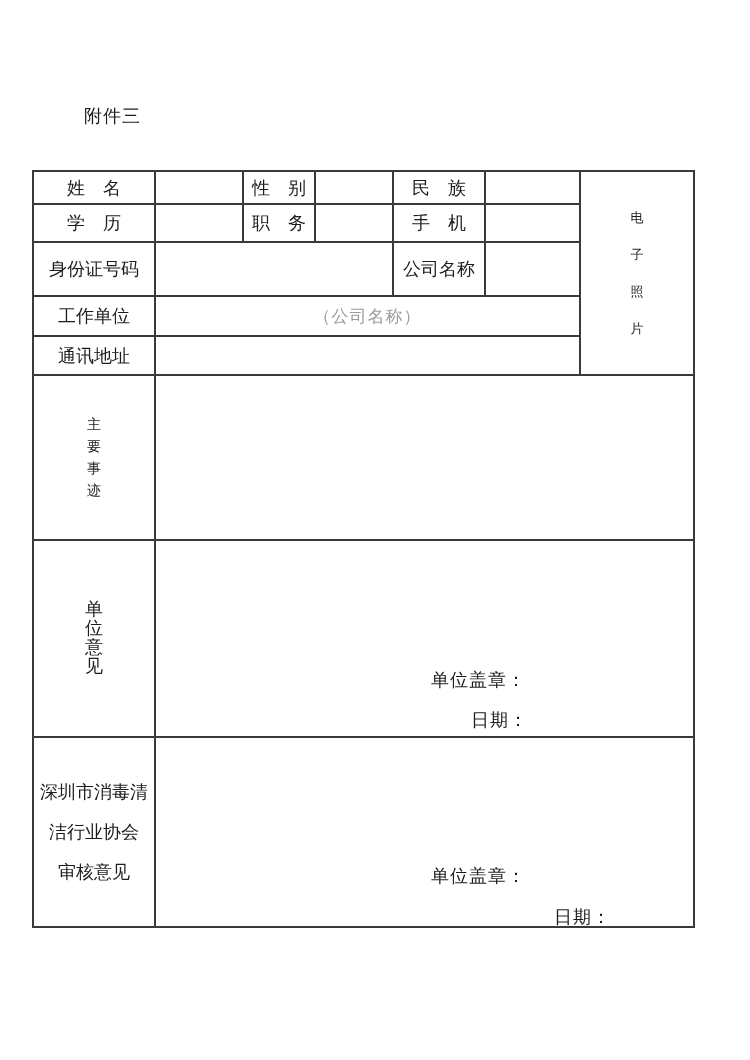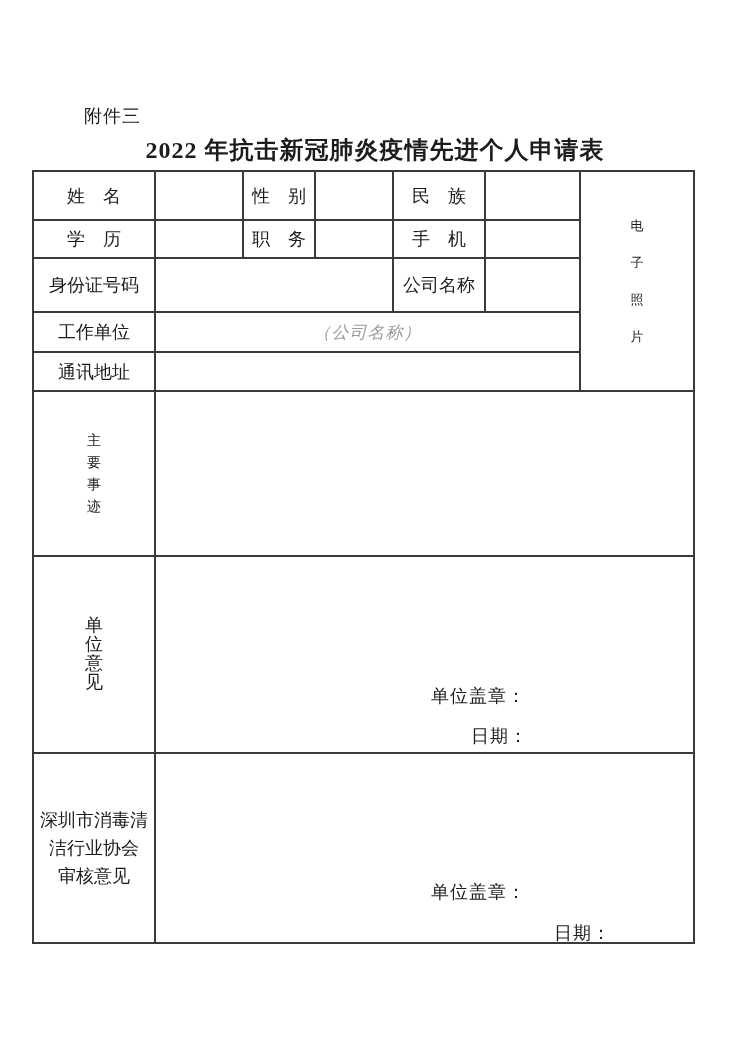--- a/index.html
+++ b/index.html
@@ -37,63 +37,61 @@
     table-layout: fixed;
   }
   table.form td {
     border: 2px solid #3a3a3a;
     padding: 0;
     text-align: center;
     vertical-align: middle;
     font-size: 18px;
     overflow: hidden;
   }
-  tr.r1 { height: 49px; }
+  tr.r1 { height: 33px; }
   tr.r2 { height: 38px; }
   tr.r3 { height: 54px; }
   tr.r4 { height: 40px; padding-left: 16px; }
   tr.r5 { height: 39px; }
   tr.r6 { height: 165px; }
   tr.r7 { height: 197px; }
   tr.r8 { height: 190px; }
   .placeholder {
     color: #9b9b9b;
     font-size: 17px;
     letter-spacing: 1px;
-    font-style: italic;
   }
   .vstack {
     display: inline-block;
     width: 1.3em;
     word-break: break-all;
     text-align: center;
   }
   .photo-stack   { font-size: 13px; line-height: 37px; }
   .deeds-stack   { font-size: 14px; line-height: 22px; }
   .opinion-stack { font-size: 18px; line-height: 19px; }
   .assoc-lbl {
     white-space: pre-line;
-    line-height: 28px;
+    line-height: 40px;
     font-size: 18px;
   }
   td.sig-cell { position: relative; }
   .sig { position: absolute; font-size: 18px; letter-spacing: 1px; }
   .seal-unit  { left: 275px; top: 127px; }
   .date-unit  { left: 315px; top: 167px; }
   .seal-assoc { left: 275px; top: 126px; }
   .date-assoc { left: 398px; top: 167px; }
 </style>
 </head>
 <body>
 
 <div class="page">
 
   <div class="attachment">附件三</div>
 
-  <div class="title">2022 年抗击新冠肺炎疫情先进个人申请表</div>
 
   <table class="form">
     <colgroup>
       <col style="width:122px">
       <col style="width:88px">
       <col style="width:72px">
       <col style="width:78px">
       <col style="width:92px">
       <col style="width:95px">
       <col style="width:114px">

